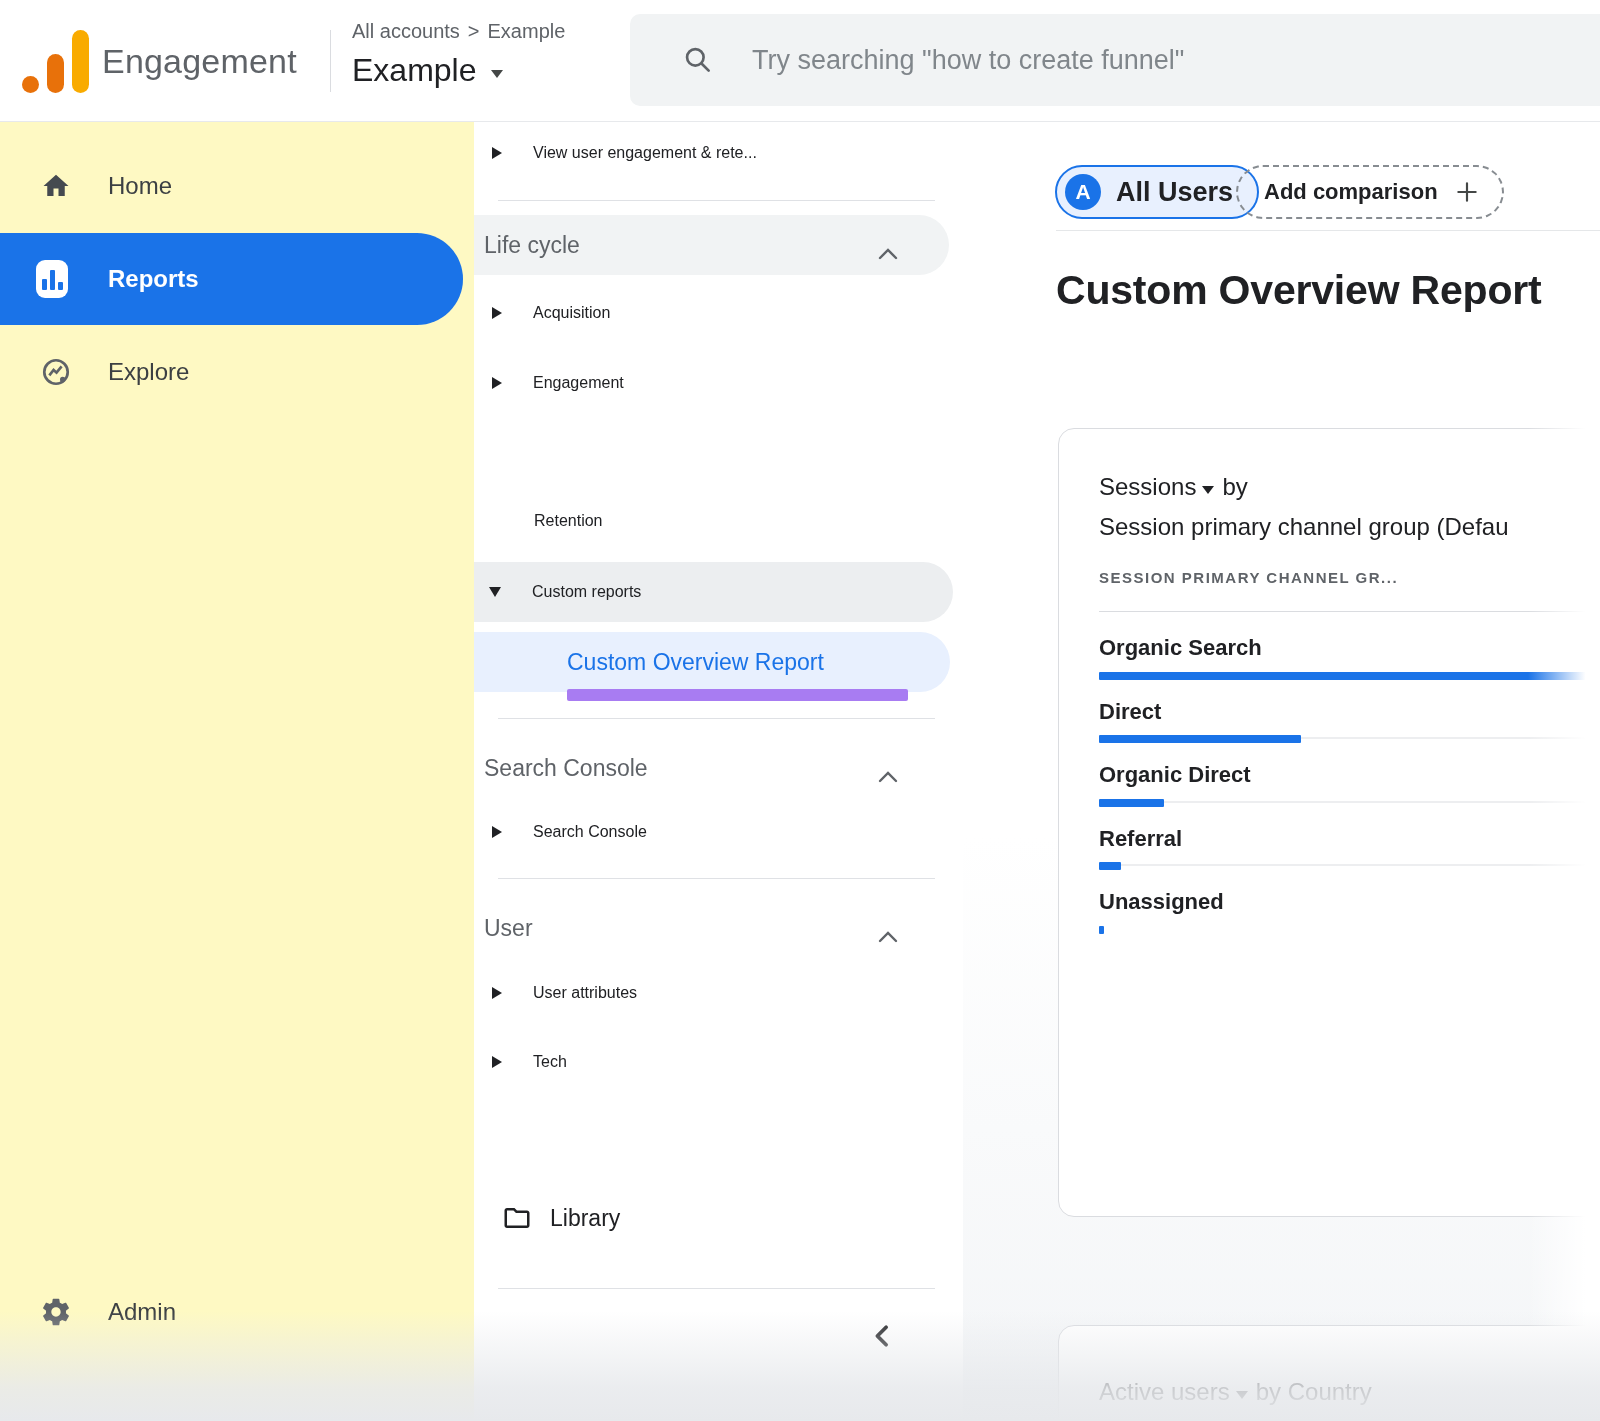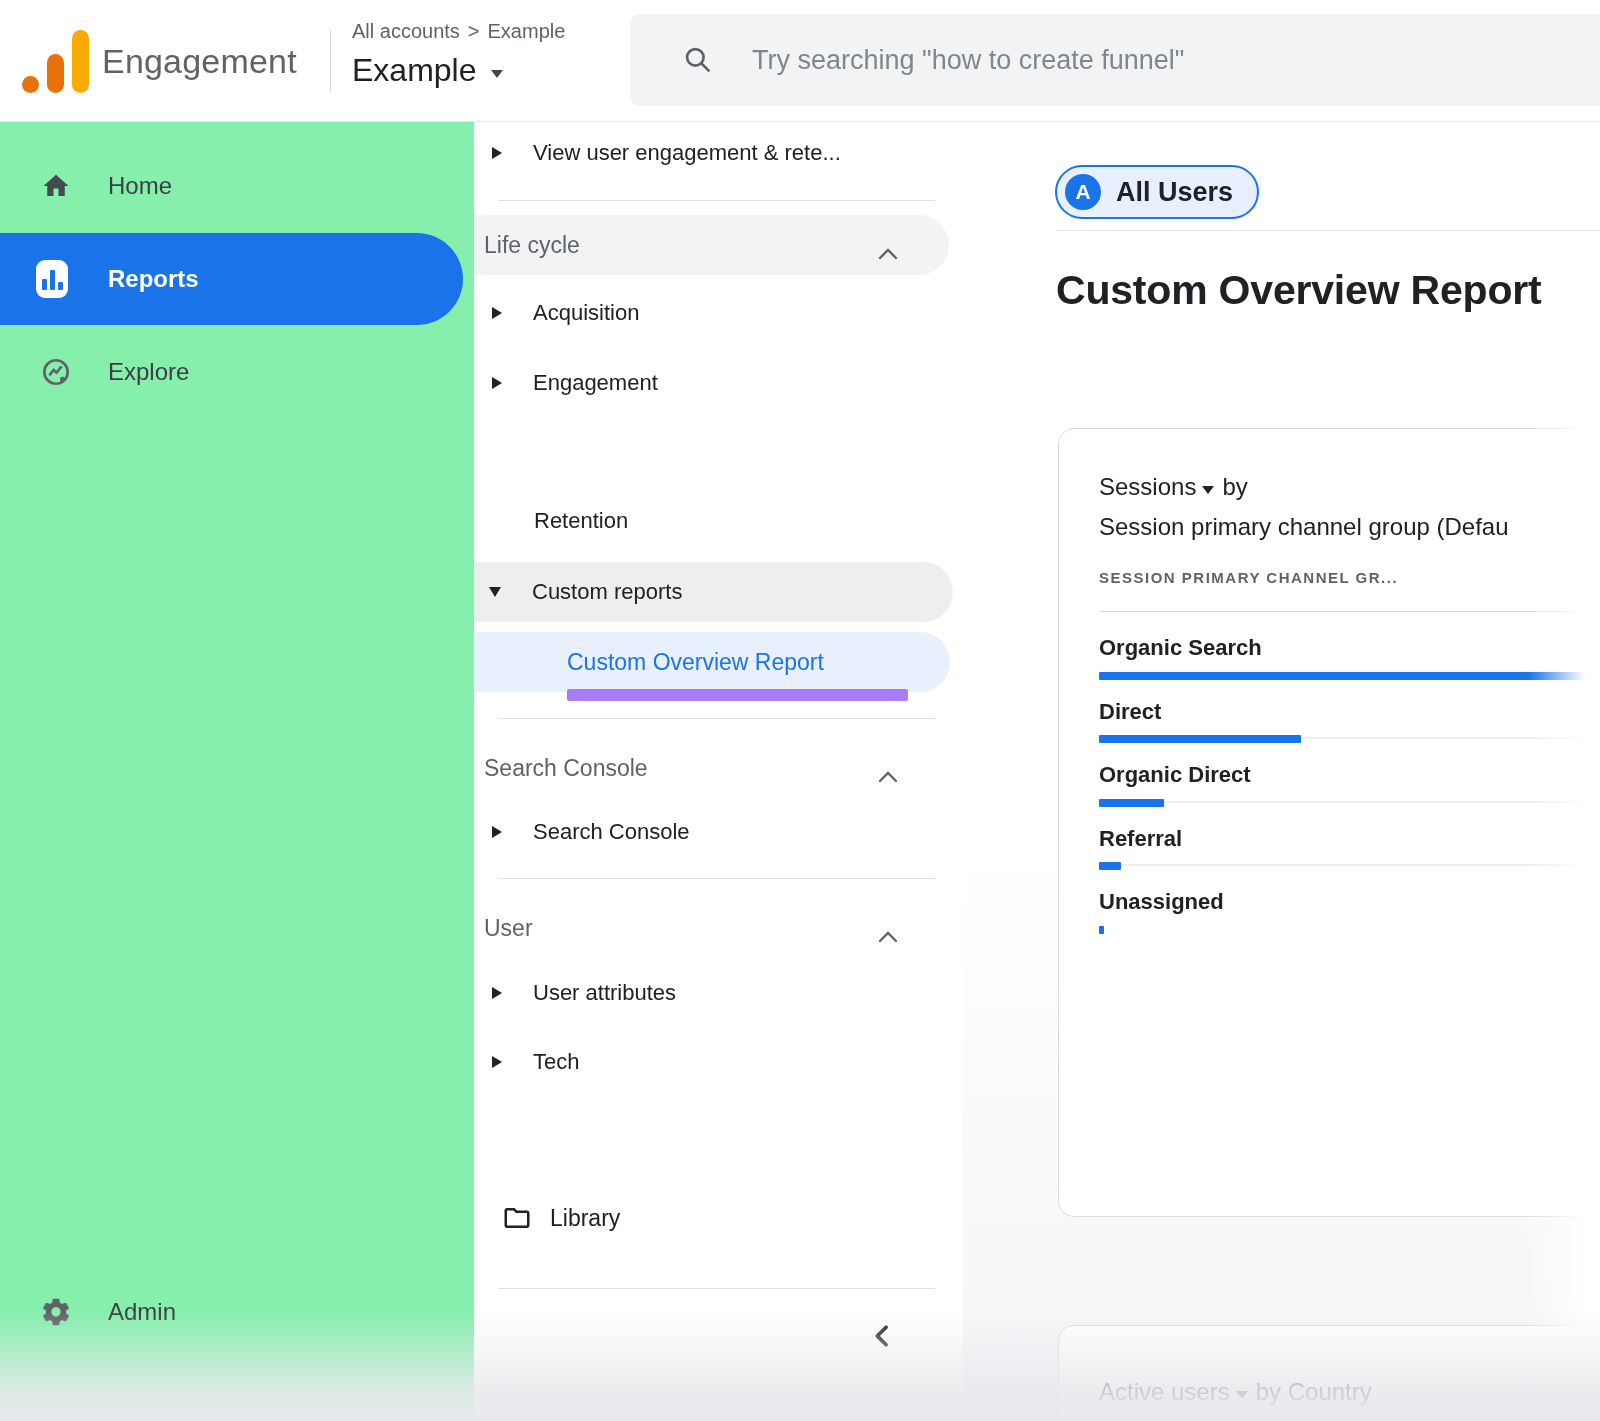--- a/index.html
+++ b/index.html
@@ -17,32 +17,32 @@
   .breadcrumb { position:absolute; left:352px; top:20px; font-size:20px; color:#5f6368; display:flex; gap:8px; cursor:pointer; }
   .property-switcher { position:absolute; left:352px; top:52px; display:flex; align-items:center; cursor:pointer; }
   .property-name { font-size:32px; color:#202124; }
   .caret-down { width:0; height:0; border-left:6px solid transparent; border-right:6px solid transparent; border-top:8px solid #444746; margin-left:14px; margin-top:6px; }
   .search-box { position:absolute; left:630px; top:14px; width:980px; height:92px; background:#f1f3f4; border-radius:10px; display:flex; align-items:center; }
   .search-box svg { margin-left:52px; flex:0 0 auto; }
   .search-input { flex:1; margin-left:38px; margin-right:30px; border:none; outline:none; background:transparent; font-size:27px; color:#3c4043; font-family:"Liberation Sans", sans-serif; }
   .search-input::placeholder { color:#80868b; opacity:1; }
 
   
-  .sidebar { position:absolute; left:0; top:122px; width:474px; height:1299px; background:#86efac; z-index:3; }
+  .sidebar { position:absolute; left:0; top:122px; width:474px; height:1299px; background:#fef9c3; z-index:3; }
   .side-row { position:absolute; left:0; width:463px; height:92px; display:flex; align-items:center; cursor:pointer; }
   .side-row .icon-wrap { position:absolute; left:40px; width:32px; height:32px; display:flex; align-items:center; justify-content:center; }
   .side-label { position:absolute; left:108px; font-size:24px; color:#3c4043; }
   .side-row.active { background:#1a73e8; border-radius:0 46px 46px 0; }
   .side-row.active .side-label { color:#fff; font-weight:bold; }
   .reports-glyph { width:38px; height:38px; background:#fff; border-radius:9px; display:flex; align-items:flex-end; justify-content:center; gap:3px; padding-bottom:8px; }
   .reports-glyph i { display:block; width:5px; background:#1a73e8; border-radius:1px; }
 
   
   .nav-panel { position:absolute; left:463px; top:122px; width:500px; height:1299px; background:#fff; z-index:2; }
-  .nav-row { position:absolute; left:11px; width:480px; height:50px; display:flex; align-items:center; font-size:22px; color:#202124; cursor:pointer; }
+  .nav-row { position:absolute; left:11px; width:480px; height:50px; display:flex; align-items:center; font-size:16px; color:#202124; cursor:pointer; }
   .tri-r { width:0; height:0; border-left:10px solid #202124; border-top:6px solid transparent; border-bottom:6px solid transparent; margin-left:18px; flex:0 0 auto; }
   .tri-d { width:0; height:0; border-top:10px solid #202124; border-left:6px solid transparent; border-right:6px solid transparent; margin-left:15px; flex:0 0 auto; }
   .nav-row .lbl { margin-left:31px; white-space:nowrap; }
   .nav-row.noicon .lbl { margin-left:60px; }
   .nav-divider { position:absolute; left:35px; width:437px; height:1px; background:#dfe1e5; }
   .nav-header { position:absolute; left:0; width:486px; height:60px; display:flex; align-items:center; font-size:23px; color:#5f6368; cursor:pointer; }
   .nav-header .lbl { margin-left:21px; }
   .nav-header .chev { position:absolute; left:415px; top:24px; }
   .pill-gray { background:#eceef0; border-radius:0 30px 30px 0; }
   .pill-gray-light { background:#f1f3f4; border-radius:0 30px 30px 0; }
@@ -255,20 +255,26 @@
     </div>
   </nav>
 
   <main class="main">
 
     <div class="pill-allusers">
       <span class="avatar">A</span>
       <span class="lbl">All Users</span>
     </div>
 
+    <div class="pill-addcomp">
+      <span class="lbl">Add comparison</span>
+      <svg width="26" height="26" viewBox="0 0 24 24">
+          <path d="M12 4v16M4 12h16" stroke="#444746" stroke-width="2" stroke-linecap="round"></path>
+        </svg>
+    </div>
 
     <div class="main-divider"></div>
 
     <h1 class="report-title">Custom Overview Report</h1>
 
     <section class="card card1">
       <div class="metric-line">
         <span>Sessions</span>
         <span class="caret"></span>
         <span>by</span>

